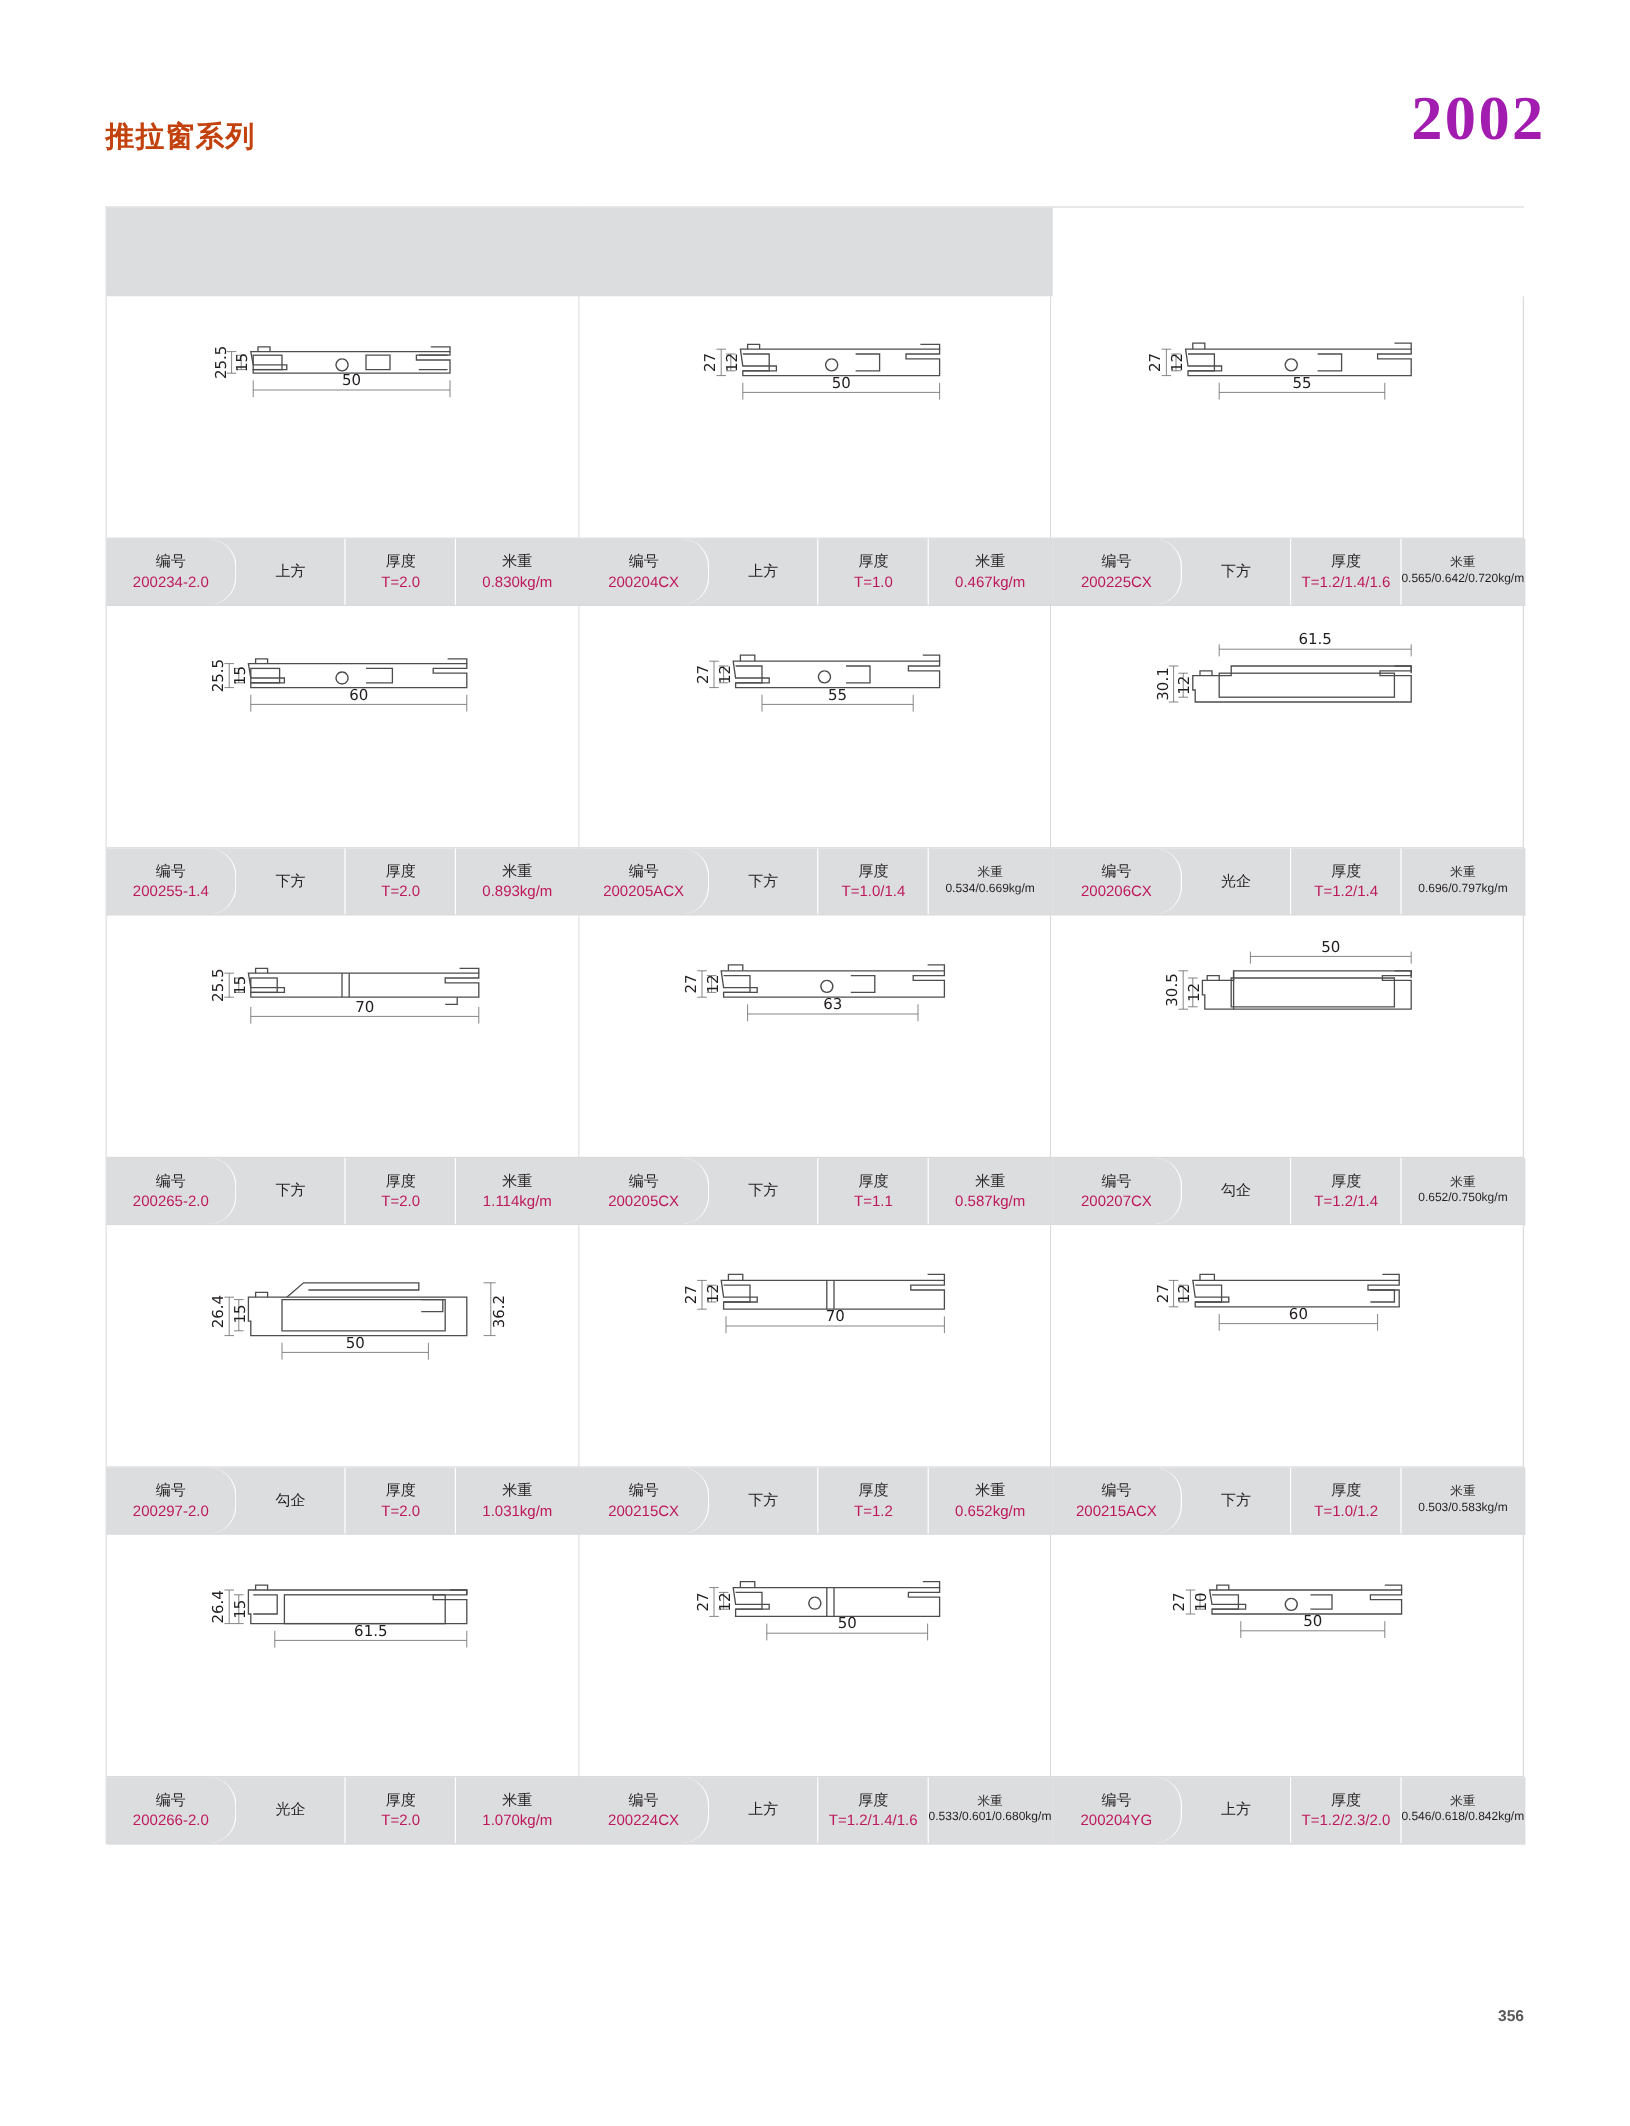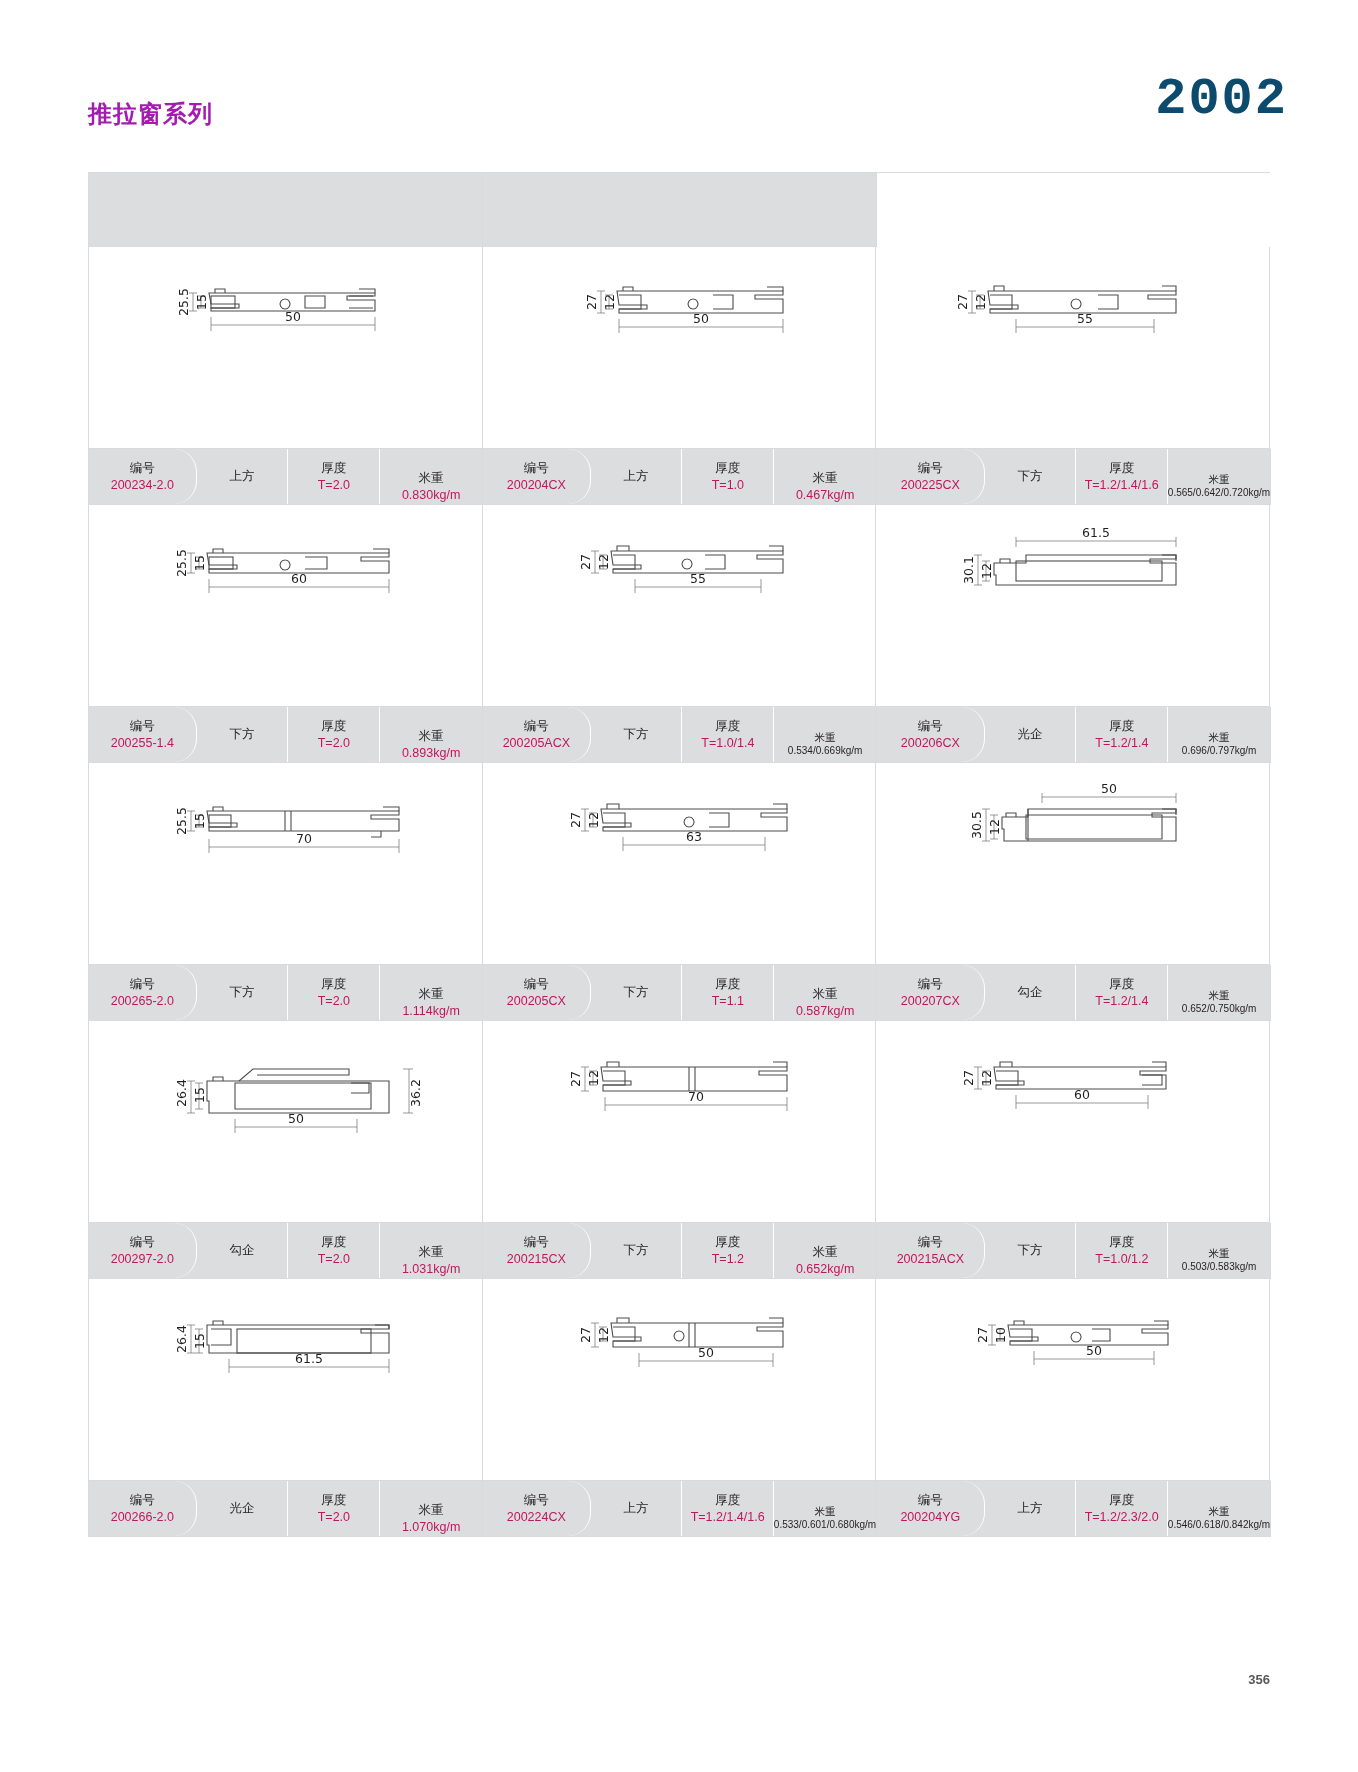--- a/index.html
+++ b/index.html
@@ -7,25 +7,25 @@
     width:1358px;height:1772px;background:#ffffff;
     font-family:"Liberation Sans","DejaVu Sans",sans-serif;
     color:#231f20;position:relative;overflow:hidden;
   }
   .page{position:absolute;left:0;top:0;width:1358px;height:1772px;}
 
   
   .header{position:absolute;left:88px;top:82px;width:1200px;height:60px;}
   .header .title{
     position:absolute;left:0;top:16px;font-size:24px;font-weight:bold;
-    letter-spacing:1px;color:#a21caf;
+    letter-spacing:1px;color:#c2410c;
   }
   .header .pageno{
     position:absolute;right:0;top:-12px;font-size:52px;font-weight:bold;
-    color:#0c4a6e;letter-spacing:2px;font-family:Liberation Mono, monospace;
+    color:#a21caf;letter-spacing:2px;font-family:Liberation Serif, serif;
   }
 
   
   .table{
     position:absolute;left:88px;top:172px;width:1182px;
     border-top:1px solid #d9dadb;border-left:1px solid #d9dadb;
     box-sizing:border-box;
   }
   .band{display:flex;width:100%;}
   .band .cell{
@@ -51,21 +51,21 @@
   .specgroup{display:flex;height:100%;width:100%;}
   .specgroup > div{
     box-sizing:border-box;height:100%;display:flex;flex-direction:column;
     align-items:center;justify-content:center;text-align:center;
     border-right:1px solid #ffffff;
   }
   .specgroup > div:last-child{border-right:none;}
   .sp-code{width:108px;border-radius:23px;}
   .sp-pos{width:92px;}
   .sp-thk{width:92px;}
-  .sp-wt{width:102px;margin-top:10px;}
+  .sp-wt{width:102px;}
   .sp-t1{font-size:12.5px;line-height:1.35;color:#231f20;}
   .sp-t2{font-size:12.5px;line-height:1.35;color:#be185d;}
   .sp-small{font-size:10.5px;line-height:1.3;}
   .sp-xsmall{font-size:10px;line-height:1.25;}
 
   
   .draw{position:absolute;left:0;top:0;width:100%;height:100%;}
   .draw svg{position:absolute;}
 
   .footer{

